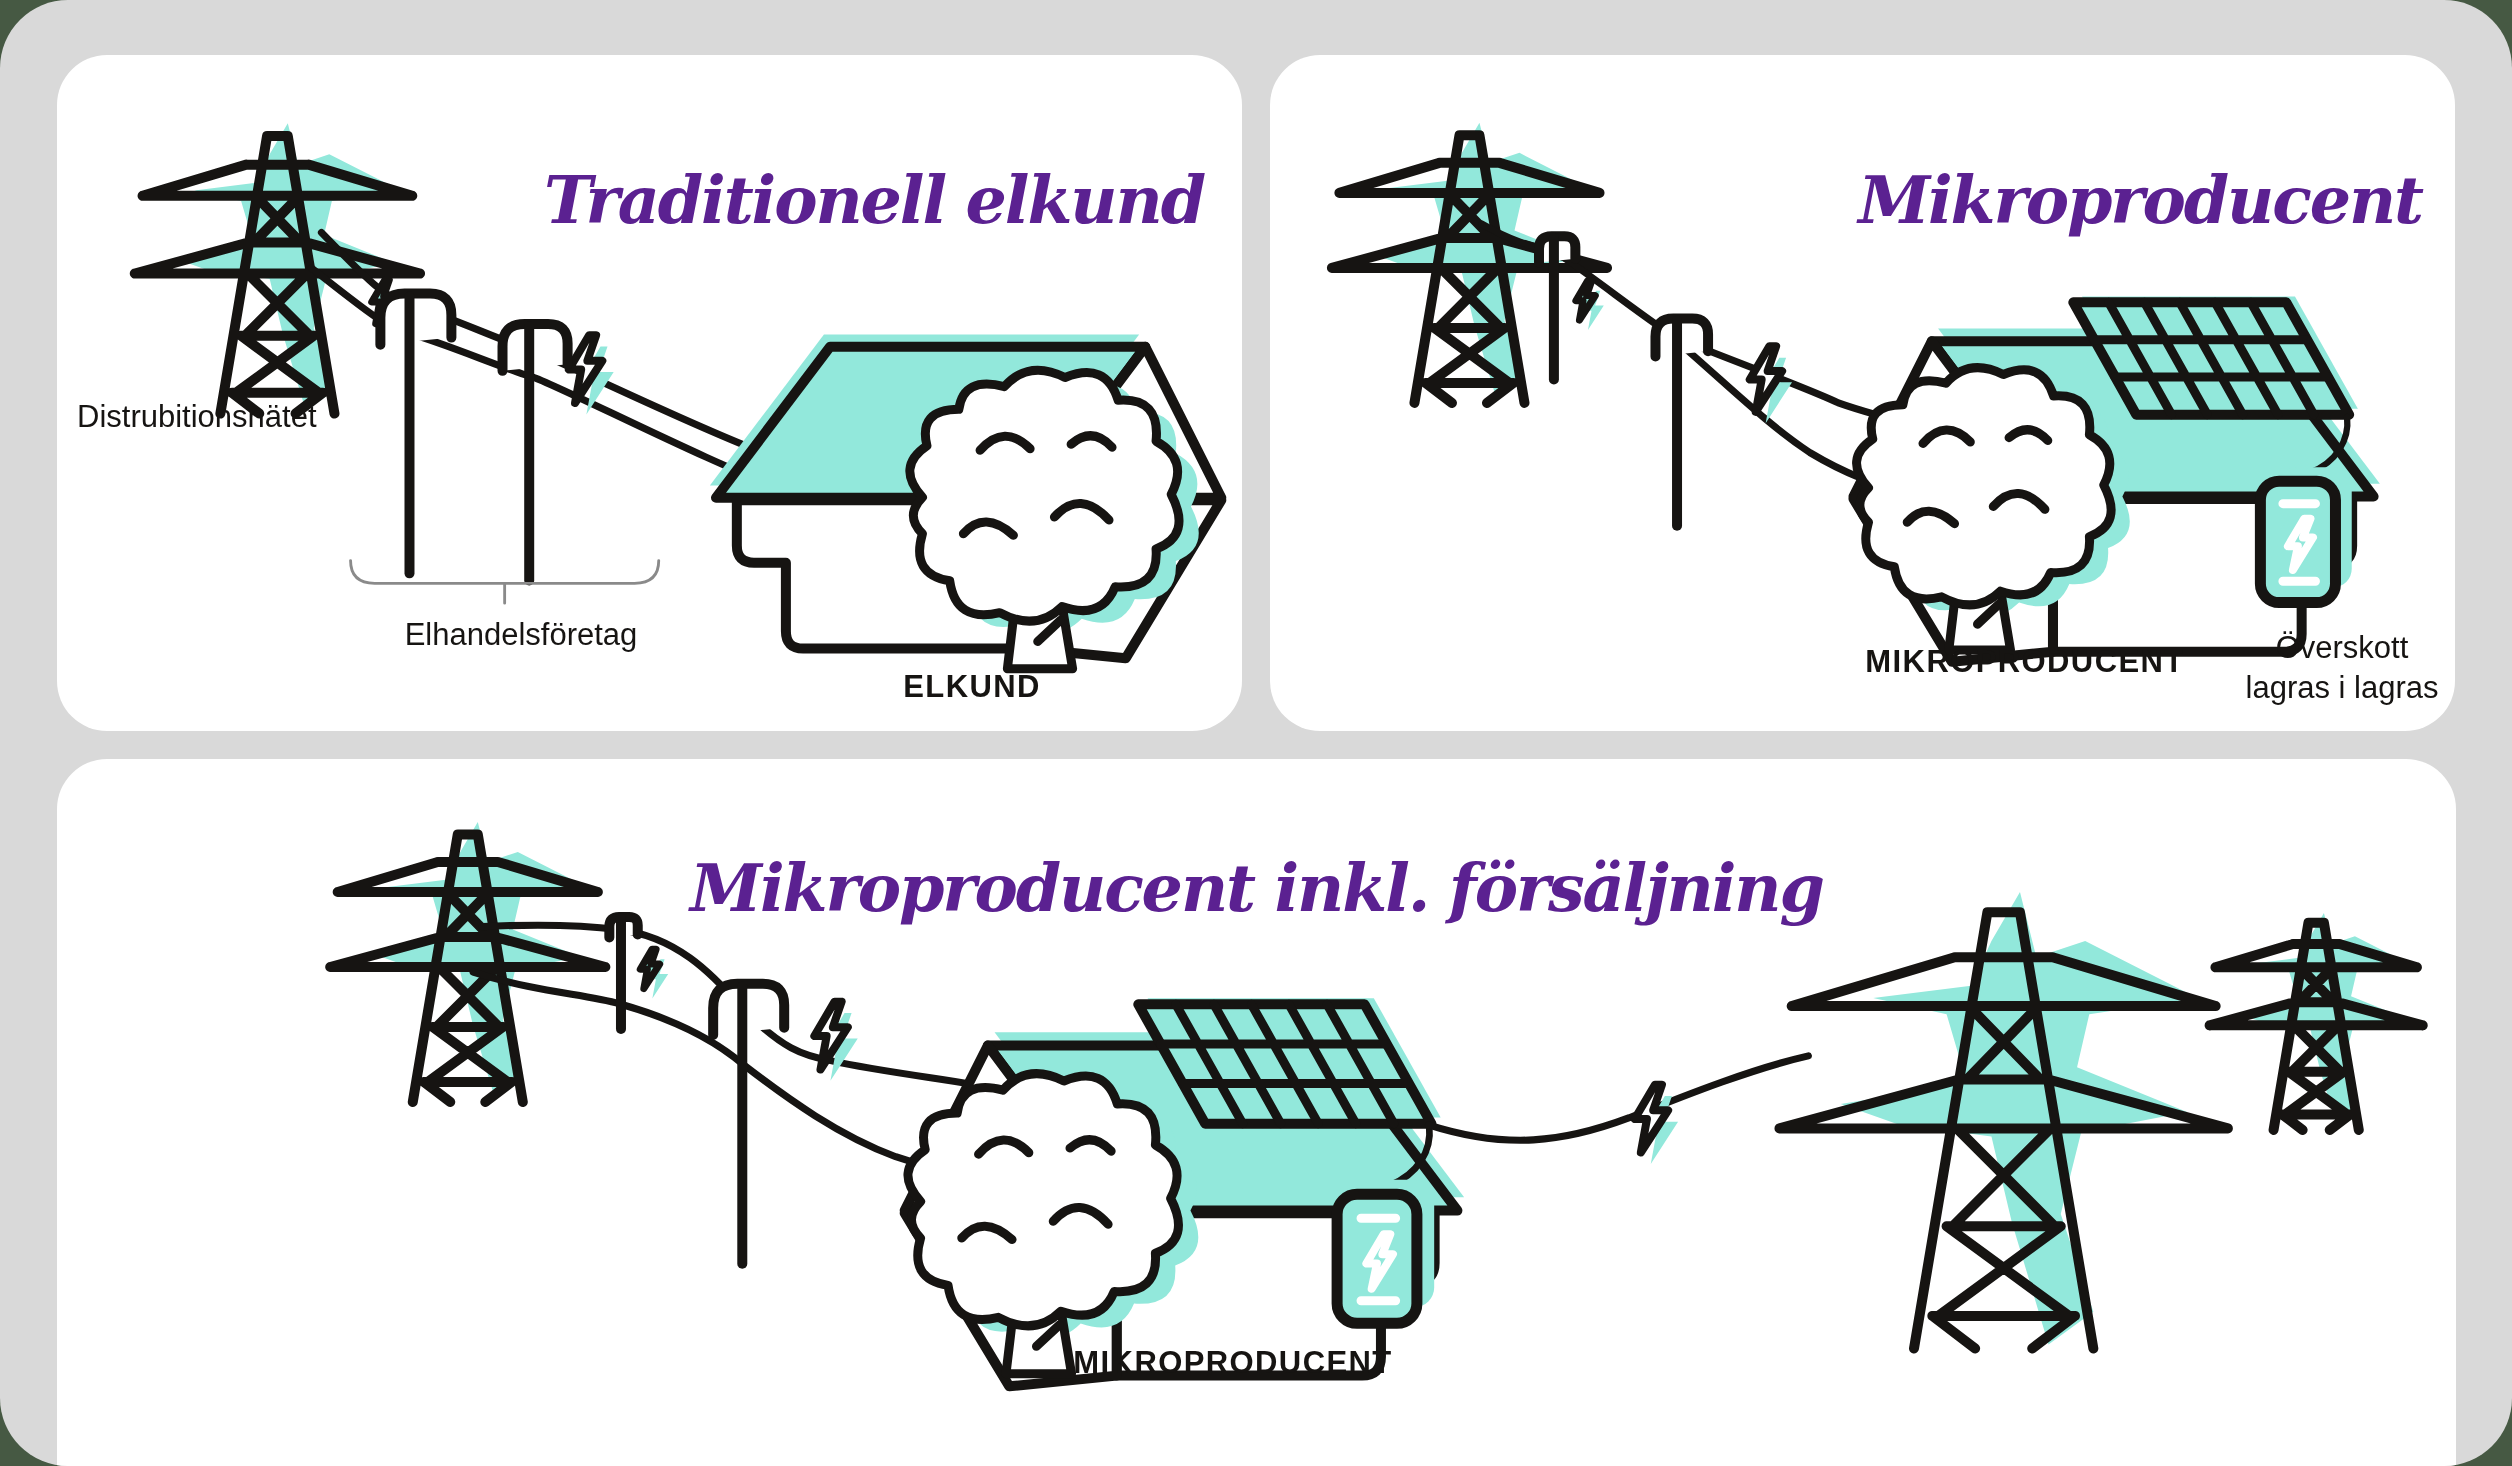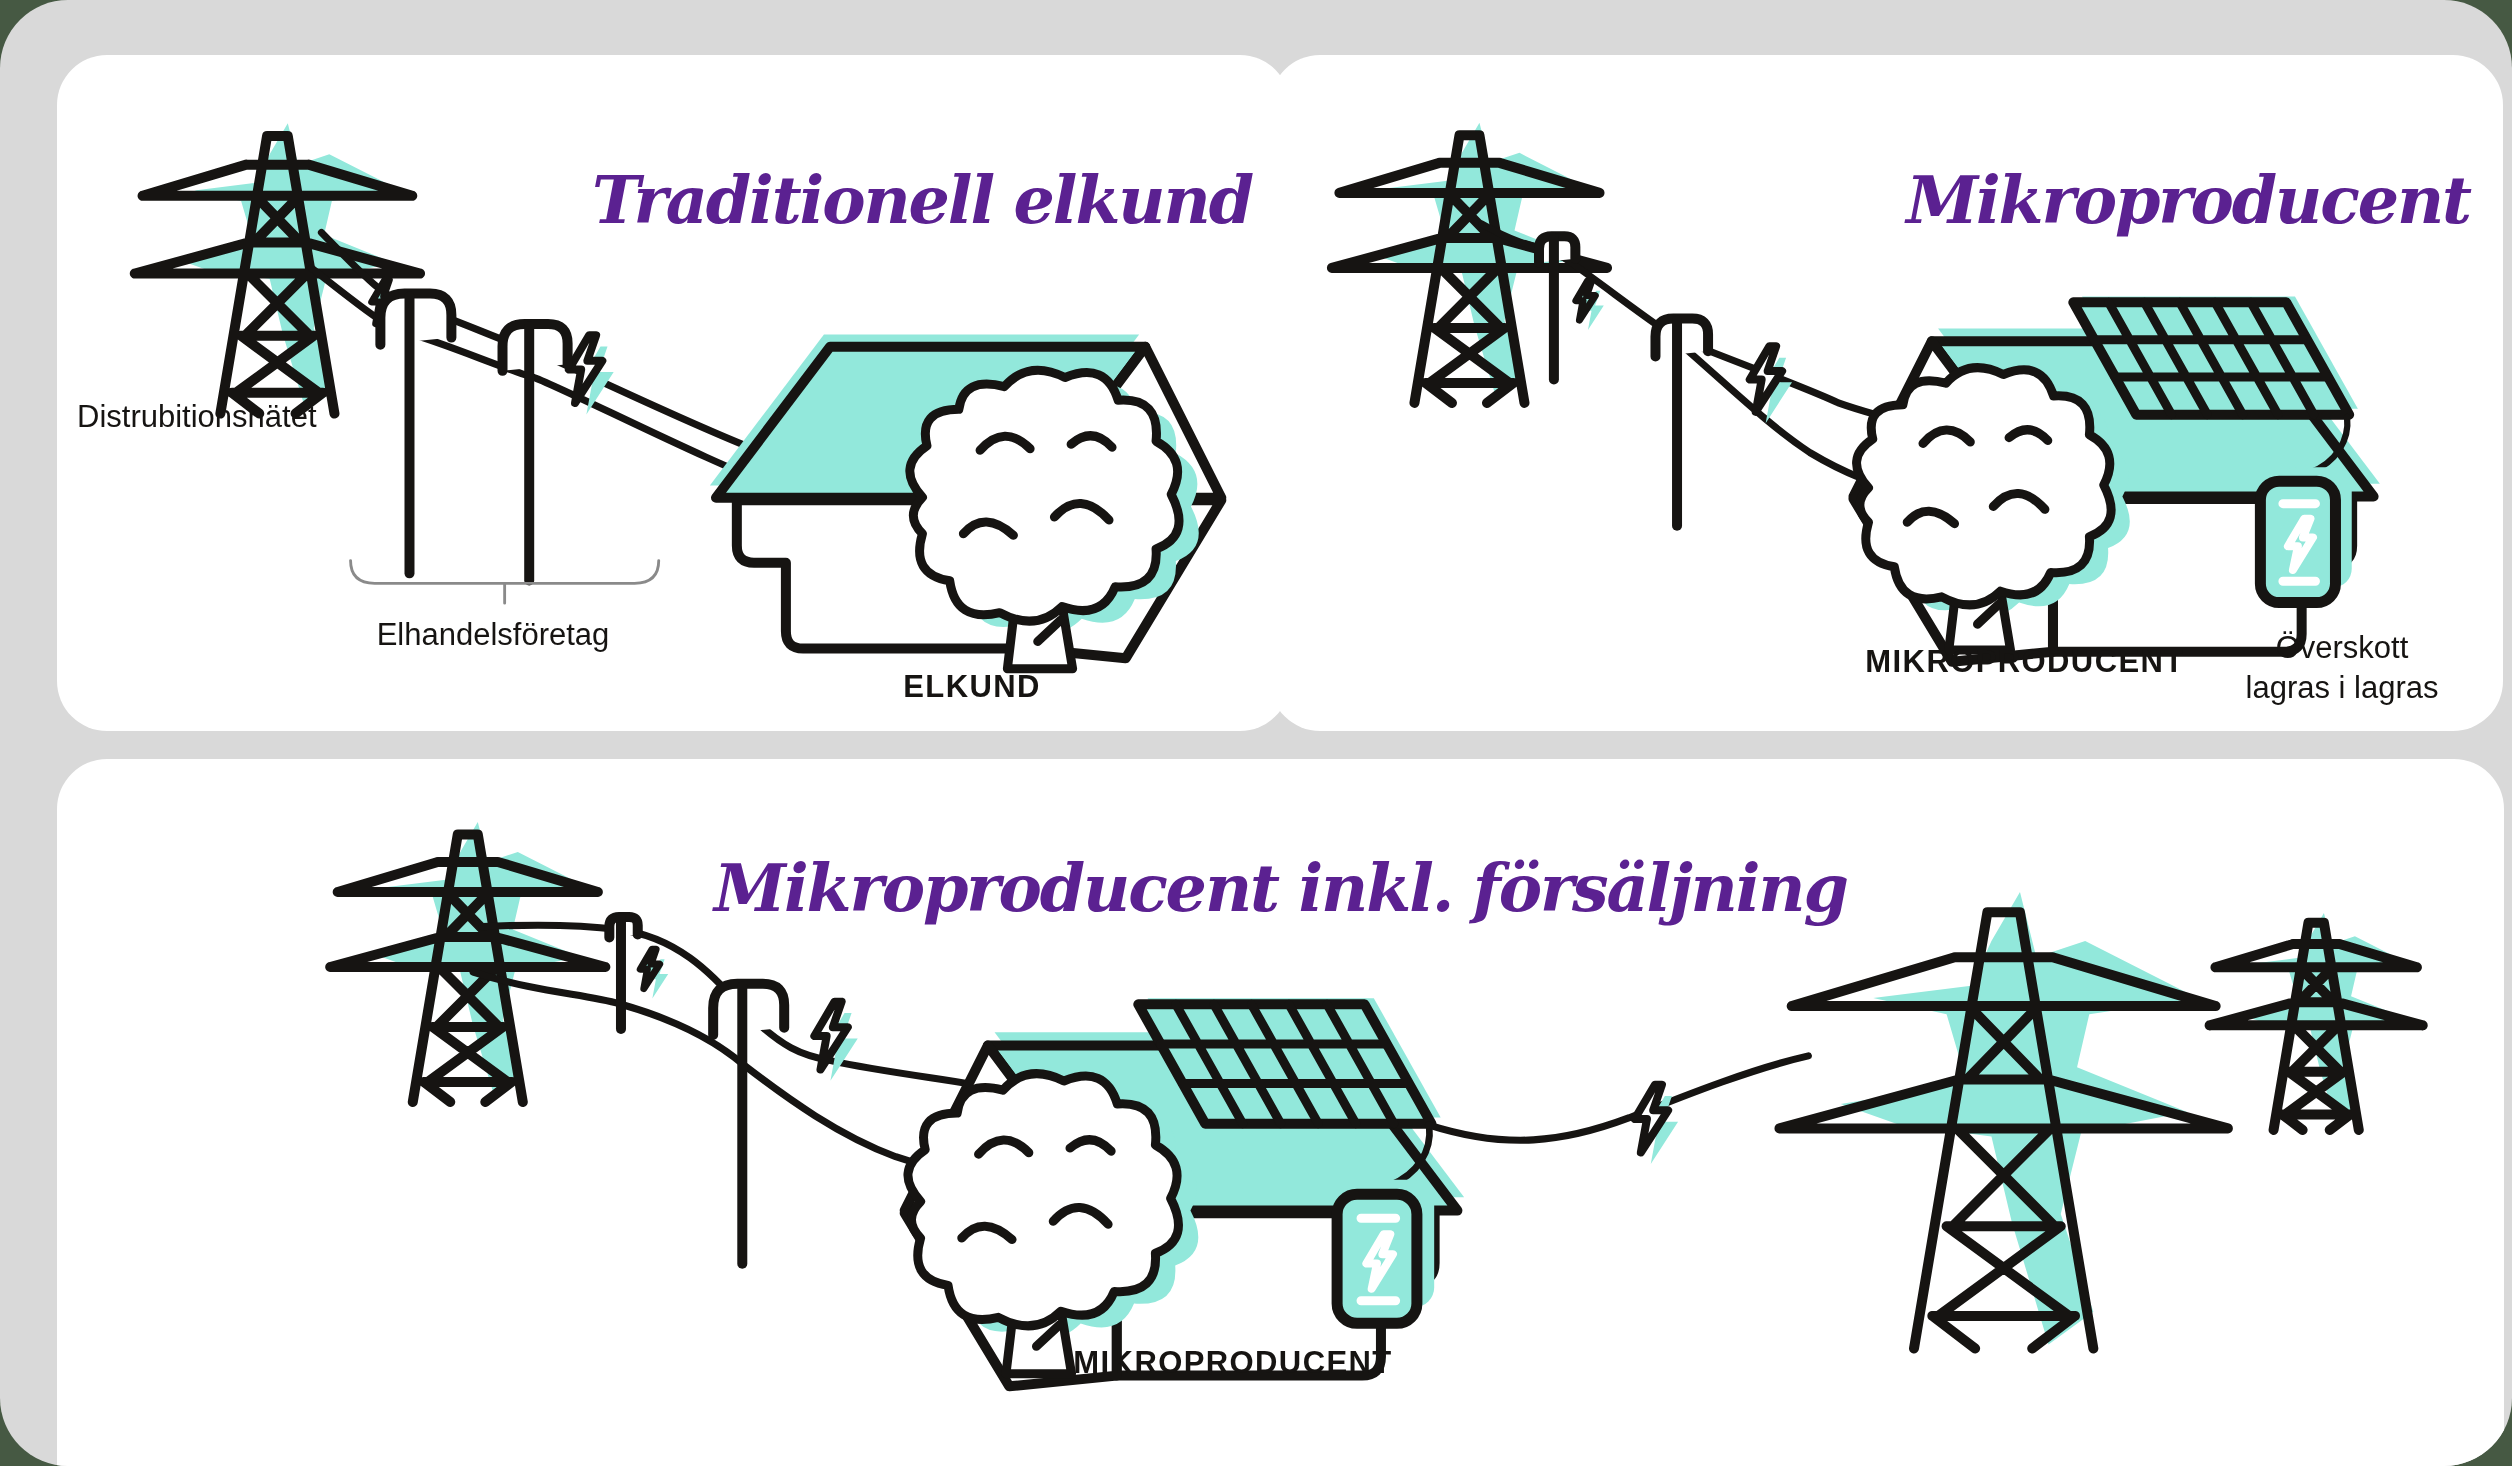--- a/index.html
+++ b/index.html
@@ -1,18 +1,18 @@
 <!DOCTYPE html>
 <html style="--bg: #d9d9d9; --panel: #ffffff; --teal: #92e8db; --purple: #5b2191; --ink: #161412;font-size:11.4px"><head>
 <meta charset="utf-8">
 <style>
   html,body{margin:0;padding:0;}
   body{background:#465943;font-family:"Liberation Sans",sans-serif;}
   .canvas{position:relative;width:2512px;height:1466px;background:var(--bg,#d9d9d9);border-radius:68px;overflow:hidden;}
-  .panel{position:absolute;background:var(--panel,#ffffff);border-radius:50px;padding-left:48px;}
+  .panel{position:absolute;background:var(--panel,#ffffff);border-radius:50px;}
   #panel-1{left:57px;top:55px;width:1185px;height:676px;}
   #panel-2{left:1270px;top:55px;width:1185px;height:676px;}
   #panel-3{left:57px;top:759px;width:2399px;height:800px;}
   .art{position:absolute;left:0;top:0;}
   .title{position:absolute;font-family:"DejaVu Serif",serif;font-style:italic;font-weight:700;
          font-size:65px;letter-spacing:-2.1px;color:var(--purple,#5b2191);white-space:nowrap;}
   #panel-1 .title{right:38px;top:53px;}
   #panel-2 .title{right:33px;top:53px;}
   #panel-3 .title{left:0;right:0;top:37px;text-align:center;}
   .lbl{position:absolute;color:var(--ink,#161412);font-size:31px;line-height:40px;white-space:nowrap;text-align:center;}
@@ -108,21 +108,21 @@
       <use href="#sym-bolt" class="bolt-shadow" x="729" y="384" width="62" height="150"></use>
       <use href="#sym-bolt" class="bolt-white" x="713" y="368" width="62" height="150"></use>
       <use href="#sym-pole" x="433" y="300" width="140" height="440"></use>
       <use href="#sym-pole" x="601" y="355" width="140" height="385"></use>
       <use href="#sym-house" x="900" y="320" width="760" height="555"></use>
       <use href="#sym-tree" x="1115" y="420" width="540" height="470"></use>
       <path class="brace" d="M413,712 Q413,744 447,744 L813,744 Q847,744 847,712 M630,744 L630,772"></path>
     </svg>
     <h2 class="title">Traditionell elkund</h2>
     <div class="lbl" style="left:20px;top:342px;">Distrubitionsnätet</div>
-    <div class="lbl center" style="left:436px;top:560px;">Elhandelsföretag</div>
+    <div class="lbl center" style="left:464px;top:560px;">Elhandelsföretag</div>
     <div class="lbl caps center" style="left:885px;top:612px;margin-left:30px;">ELKUND</div>
   </section>
 
   <section class="panel" id="panel-2">
     <svg class="art" width="1185" height="676" viewBox="0 0 1668 952">
       <use href="#sym-pylon" x="73" y="85" width="415" height="405"></use>
       <path class="wire" d="M298,238 C350,268 378,270 397,276 S545,385 572,398 S760,470 800,490 C870,515 950,530 1010,548"></path>
       <path class="wire" d="M575,405 C650,470 700,520 760,560 C790,578 812,588 832,596"></path>
       <use href="#sym-bolt" class="bolt-shadow" x="438" y="312" width="36" height="96"></use>
       <use href="#sym-bolt" class="bolt-small" x="426" y="298" width="36" height="96"></use>

